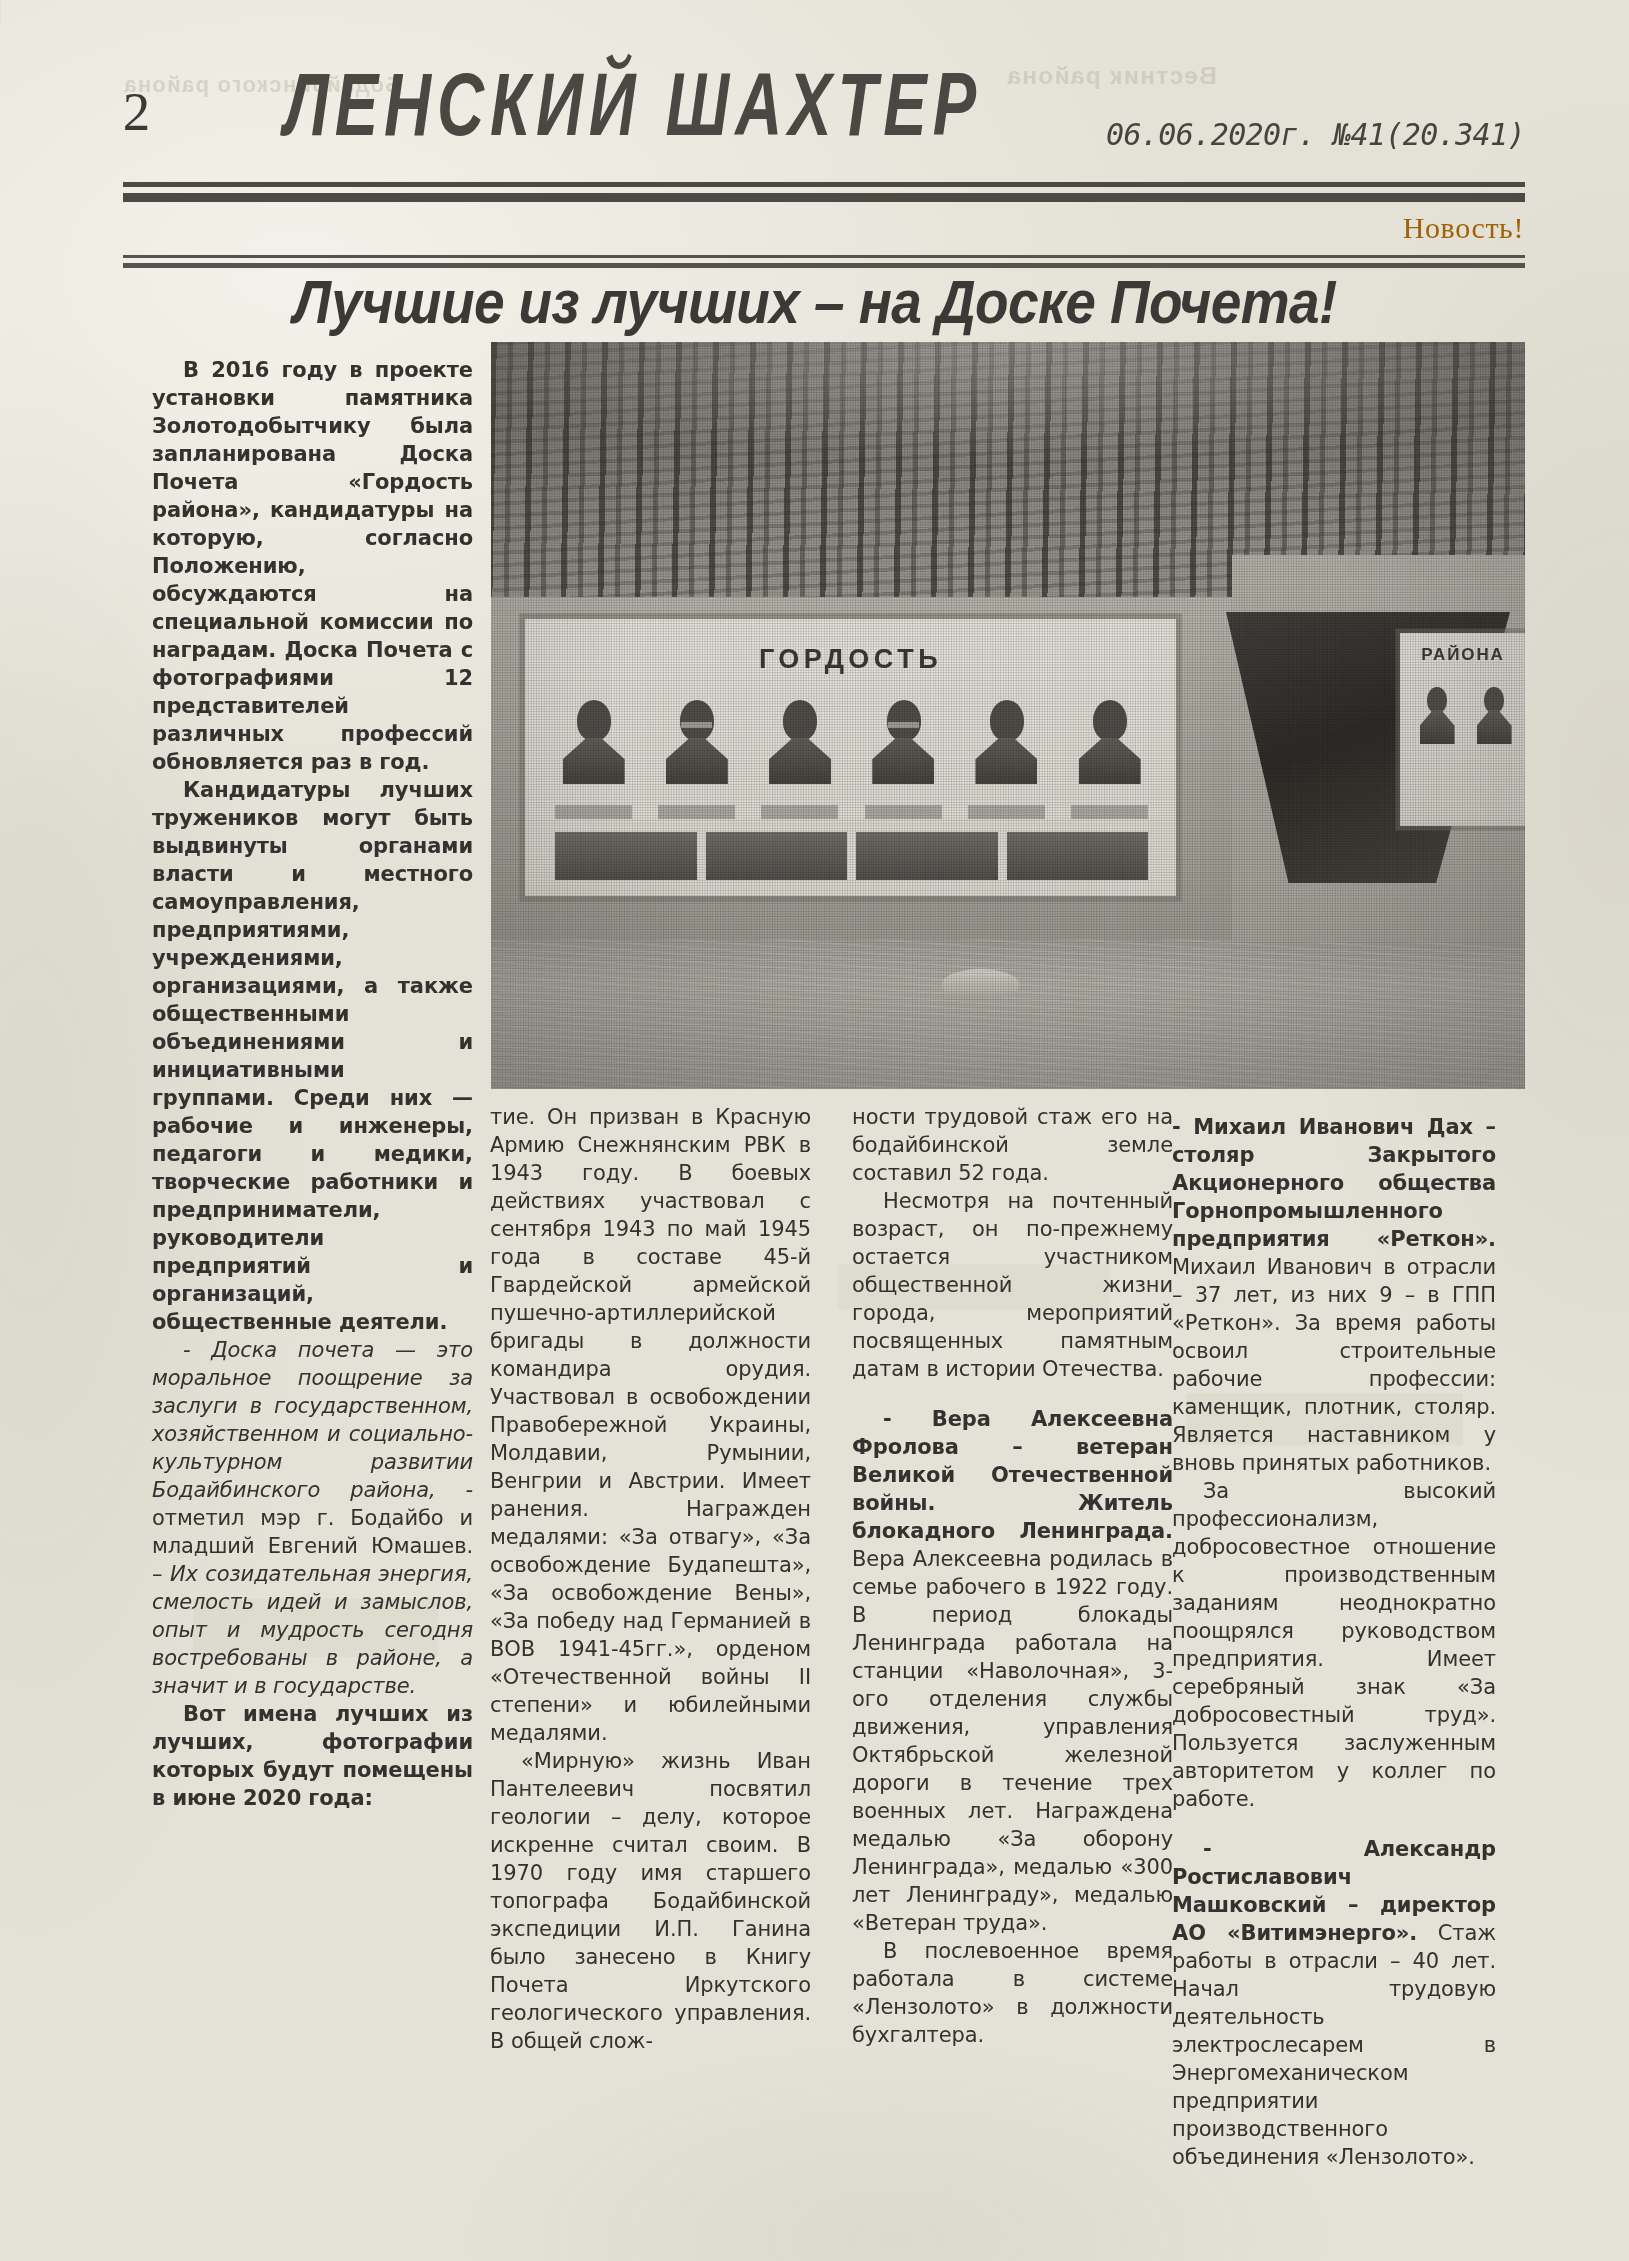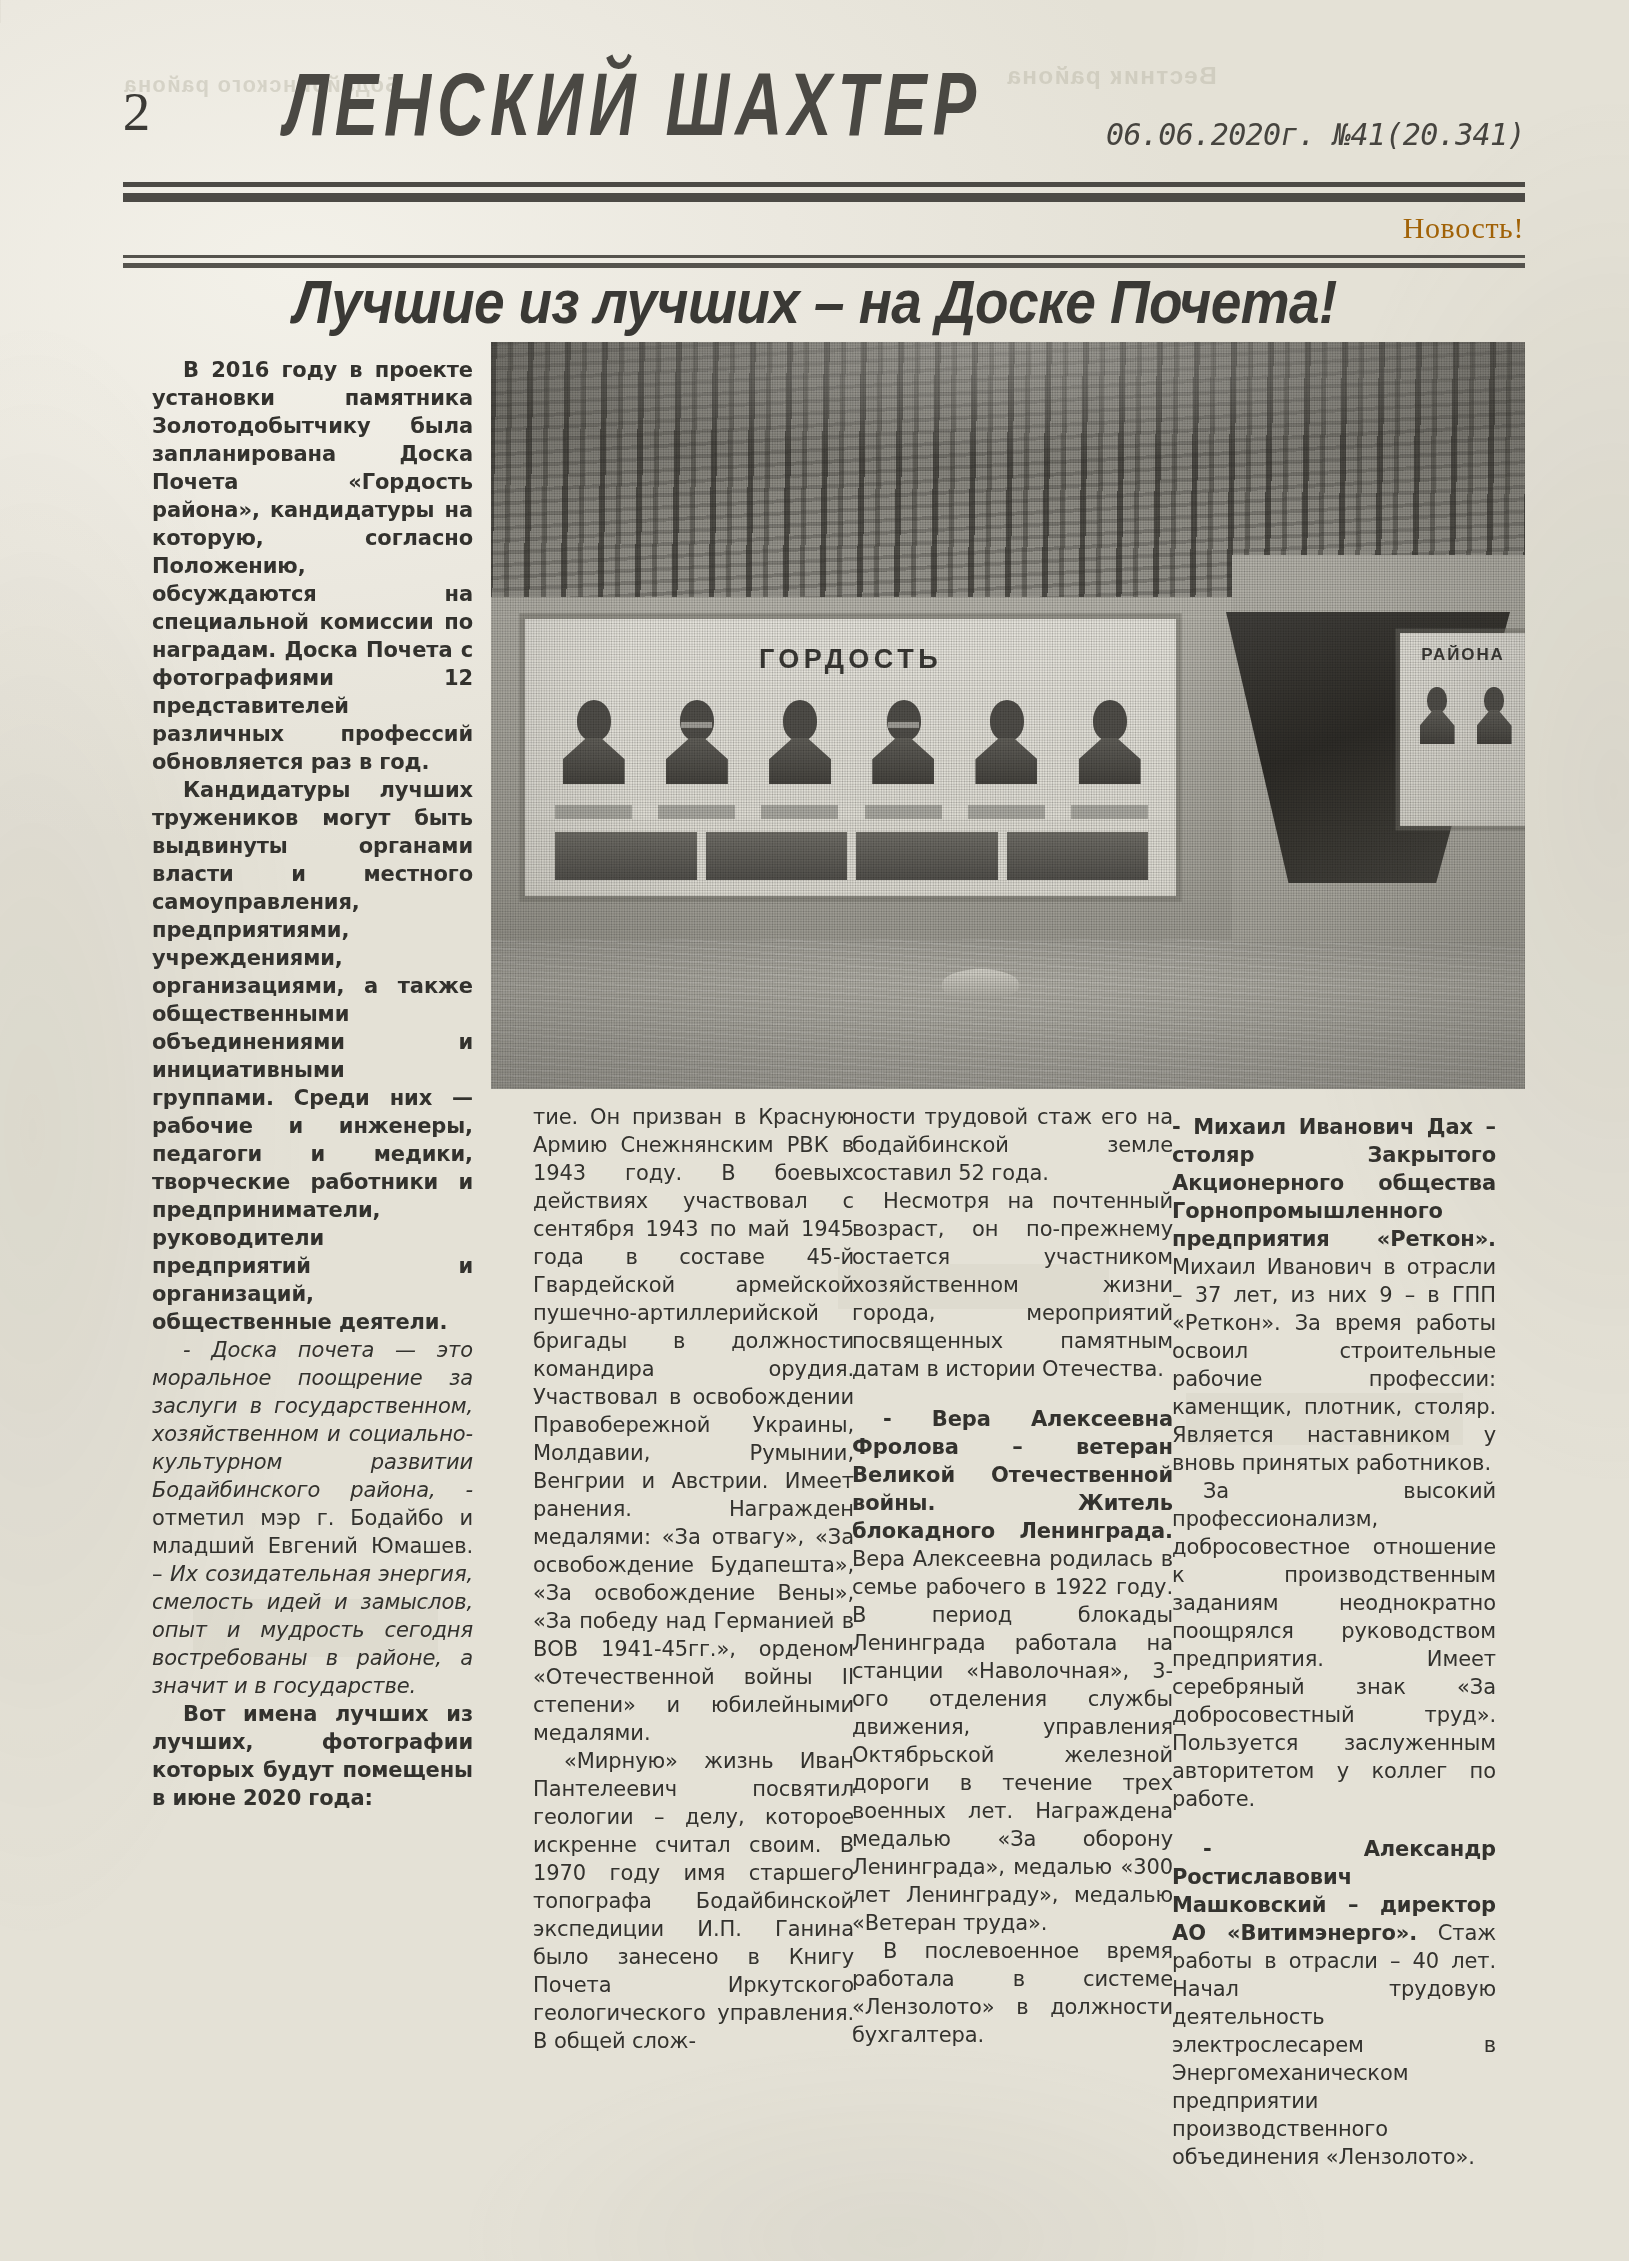--- a/index.html
+++ b/index.html
@@ -230,21 +230,21 @@
     letter-spacing:-0.1px;
   }
   .col p{margin:0;text-indent:31px;}
   .col p.noind{text-indent:0;}
   .col p.b{font-weight:bold;}
   .col p.sp{margin-top:22px;}
   .col b{font-weight:bold;}
   .col i{font-style:italic;}
 
   #c1{left:152px;top:356px;width:321px;}
-  #c2{left:490px;top:1103px;width:321px;margin-left:43px;}
+  #c2{left:490px;top:1103px;width:321px;}
   #c3{left:830px;top:1103px;width:321px;margin-left:22px;}
   #c4{left:1172px;top:1103px;width:324px;margin-top:10px;}
 
   
   .bleed{
     position:absolute;background:#c8c5b6;opacity:.20;pointer-events:none;
     filter:blur(0.6px);
   }
 </style>
 </head>
@@ -354,21 +354,21 @@
     <p class="b">Вот имена лучших из лучших, фотографии которых будут помещены в июне 2020 года:</p>
   </div>
 
   <div class="col" id="c2">
     <p class="noind">тие. Он призван в Красную Армию Снежнянским РВК в 1943 году. В боевых действиях участвовал с сентября 1943 по май 1945 года в составе 45-й Гвардейской армейской пушечно-артиллерийской бригады в должности командира орудия. Участвовал в освобождении Правобережной Украины, Молдавии, Румынии, Венгрии и Австрии. Имеет ранения. Награжден медалями: «За отвагу», «За освобождение Будапешта», «За освобождение Вены», «За победу над Германией в ВОВ 1941-45гг.», орденом «Отечественной войны II степени» и юбилейными медалями.</p>
     <p>«Мирную» жизнь Иван Пантелеевич посвятил геологии – делу, которое искренне считал своим. В 1970 году имя старшего топографа Бодайбинской экспедиции И.П. Ганина было занесено в Книгу Почета Иркутского геологического управления. В общей слож-</p>
   </div>
 
   <div class="col" id="c3">
     <p class="noind">ности трудовой стаж его на бодайбинской земле составил 52 года.</p>
-    <p>Несмотря на почтенный возраст, он по-прежнему остается участником хозяйственном жизни города, мероприятий посвященных памятным датам в истории Отечества.</p>
+    <p>Несмотря на почтенный возраст, он по-прежнему остается участником общественной жизни города, мероприятий посвященных памятным датам в истории Отечества.</p>
     <p class="sp"><b>- Вера Алексеевна Фролова – ветеран Великой Отечественной войны. Житель блокадного Ленинграда.</b><span> Вера Алексеевна родилась в семье рабочего в 1922 году. В период блокады Ленинграда работала на станции «Наволочная», 3-ого отделения службы движения, управления Октябрьской железной дороги в течение трех военных лет. Награждена медалью «За оборону Ленинграда», медалью «300 лет Ленинграду», медалью «Ветеран труда».</span></p>
     <p>В послевоенное время работала в системе «Лензолото» в должности бухгалтера.</p>
   </div>
 
   <div class="col" id="c4">
     <p class="noind"><b>- Михаил Иванович Дах – столяр Закрытого Акционерного общества Горнопромышленного предприятия «Реткон».</b><span> Михаил Иванович в отрасли – 37 лет, из них 9 – в ГПП «Реткон». За время работы освоил строительные рабочие профессии: каменщик, плотник, столяр. Является наставником у вновь принятых работников.</span></p>
     <p>За высокий профессионализм, добросовестное отношение к производственным заданиям неоднократно поощрялся руководством предприятия. Имеет серебряный знак «За добросовестный труд». Пользуется заслуженным авторитетом у коллег по работе.</p>
     <p class="sp"><b>- Александр Ростиславович Машковский – директор АО «Витимэнерго».</b><span> Стаж работы в отрасли – 40 лет. Начал трудовую деятельность электрослесарем в Энергомеханическом предприятии производственного объединения «Лензолото».</span></p>
   </div>
 

